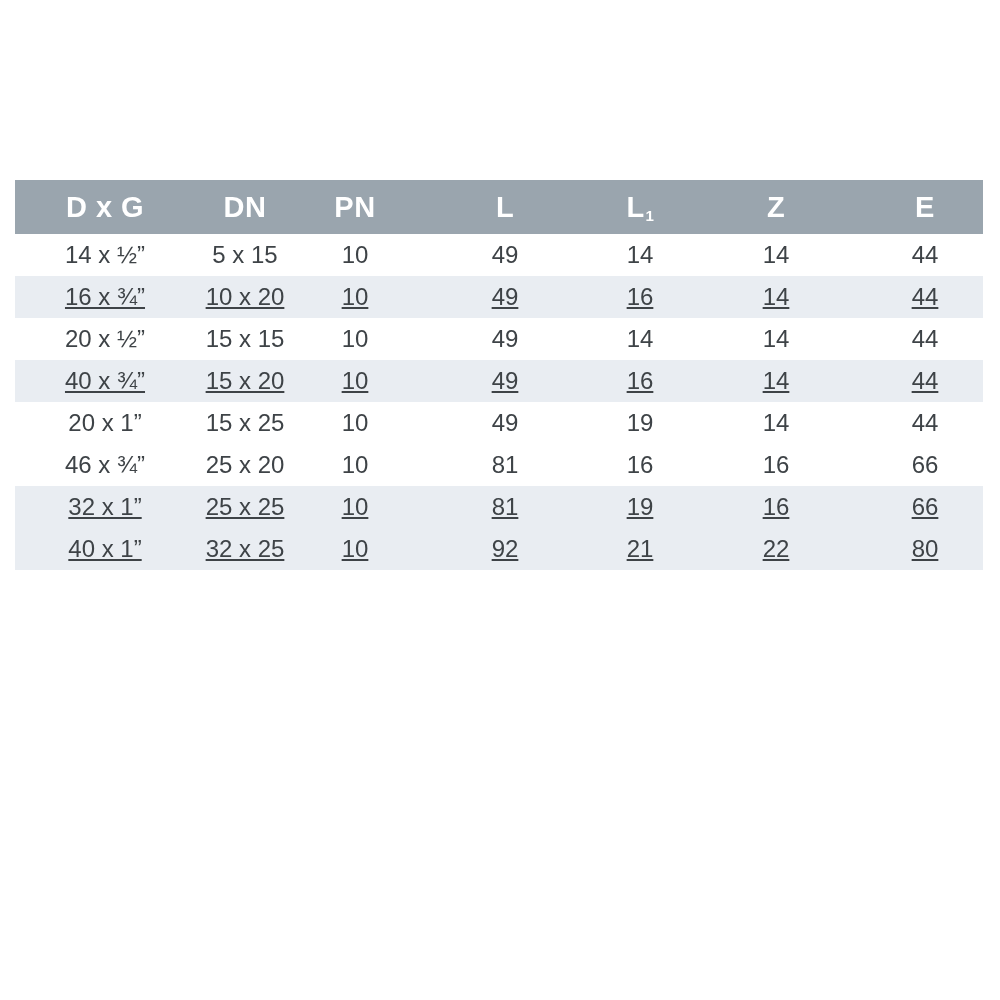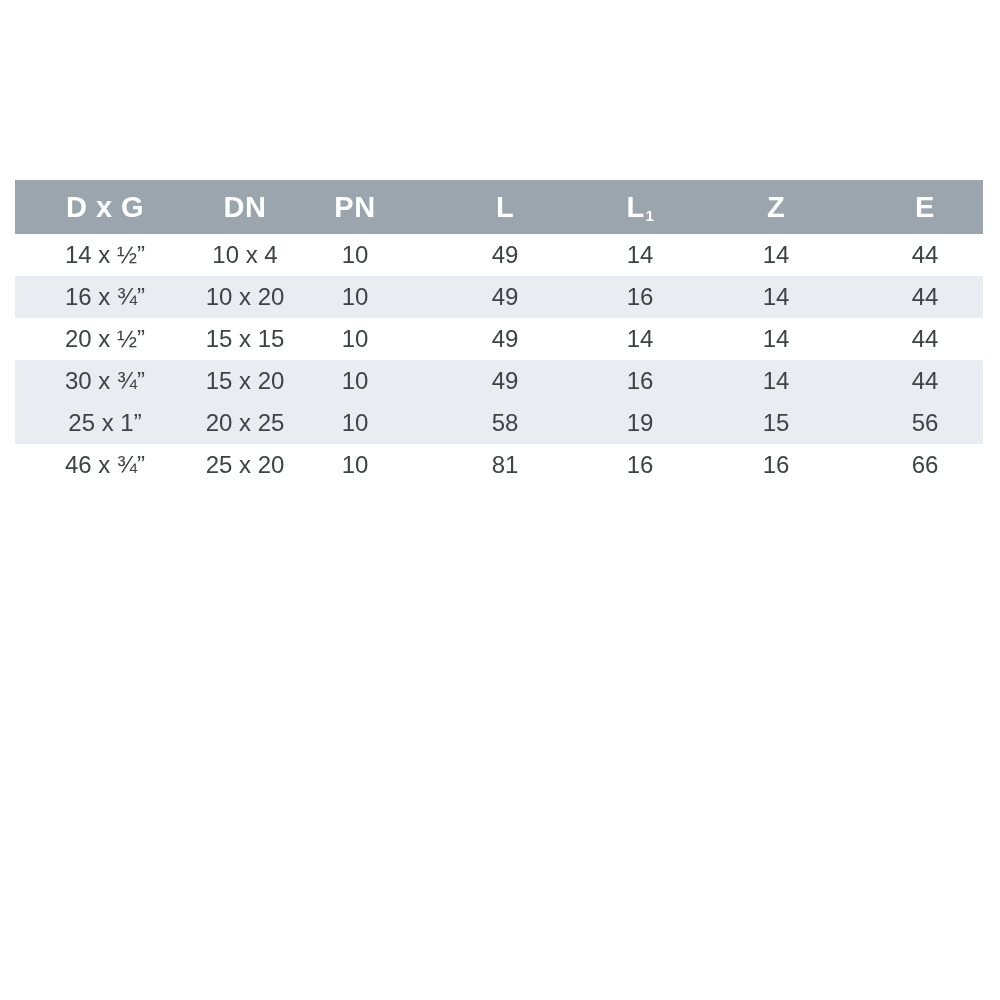--- a/index.html
+++ b/index.html
@@ -55,20 +55,21 @@
   table.spec-table tbody td {
     height: 42px;
     font-size: 24px;
     color: var(--cell-text);
     text-align: center;
     vertical-align: middle;
     background: var(--row-bg);
   }
   table.spec-table tbody tr.striped td {
     background: var(--stripe-bg);
+    text-decoration: underline;
   }
 </style>
 </head>
 <body>
 
 <div class="page">
   <div class="table-wrap">
     <table class="spec-table">
       <colgroup>
         <col style="width:180px">
@@ -86,21 +87,21 @@
           <th><span>PN</span><sub></sub></th>
           <th><span>L</span><sub></sub></th>
           <th><span>L</span><sub>1</sub></th>
           <th><span>Z</span><sub></sub></th>
           <th><span>E</span><sub></sub></th>
         </tr>
       </thead>
       <tbody>
           <tr>
             <td>14 x ½”</td>
-            <td>10 x 4</td>
+            <td>5 x 15</td>
             <td>10</td>
             <td>49</td>
             <td>14</td>
             <td>14</td>
             <td>44</td>
           </tr>
           <tr class="striped">
             <td>16 x ¾”</td>
             <td>10 x 20</td>
             <td>10</td>
@@ -112,42 +113,60 @@
           <tr>
             <td>20 x ½”</td>
             <td>15 x 15</td>
             <td>10</td>
             <td>49</td>
             <td>14</td>
             <td>14</td>
             <td>44</td>
           </tr>
           <tr class="striped">
-            <td>30 x ¾”</td>
+            <td>40 x ¾”</td>
             <td>15 x 20</td>
             <td>10</td>
             <td>49</td>
             <td>16</td>
             <td>14</td>
             <td>44</td>
           </tr>
-          <tr class="striped">
-            <td>25 x 1”</td>
-            <td>20 x 25</td>
+          <tr>
+            <td>20 x 1”</td>
+            <td>15 x 25</td>
             <td>10</td>
-            <td>58</td>
+            <td>49</td>
             <td>19</td>
-            <td>15</td>
-            <td>56</td>
+            <td>14</td>
+            <td>44</td>
           </tr>
           <tr>
             <td>46 x ¾”</td>
             <td>25 x 20</td>
             <td>10</td>
             <td>81</td>
             <td>16</td>
             <td>16</td>
             <td>66</td>
           </tr>
+          <tr class="striped">
+            <td>32 x 1”</td>
+            <td>25 x 25</td>
+            <td>10</td>
+            <td>81</td>
+            <td>19</td>
+            <td>16</td>
+            <td>66</td>
+          </tr>
+          <tr class="striped">
+            <td>40 x 1”</td>
+            <td>32 x 25</td>
+            <td>10</td>
+            <td>92</td>
+            <td>21</td>
+            <td>22</td>
+            <td>80</td>
+          </tr>
         </tbody>
     </table>
   </div>
 </div>
 
 </body></html>

